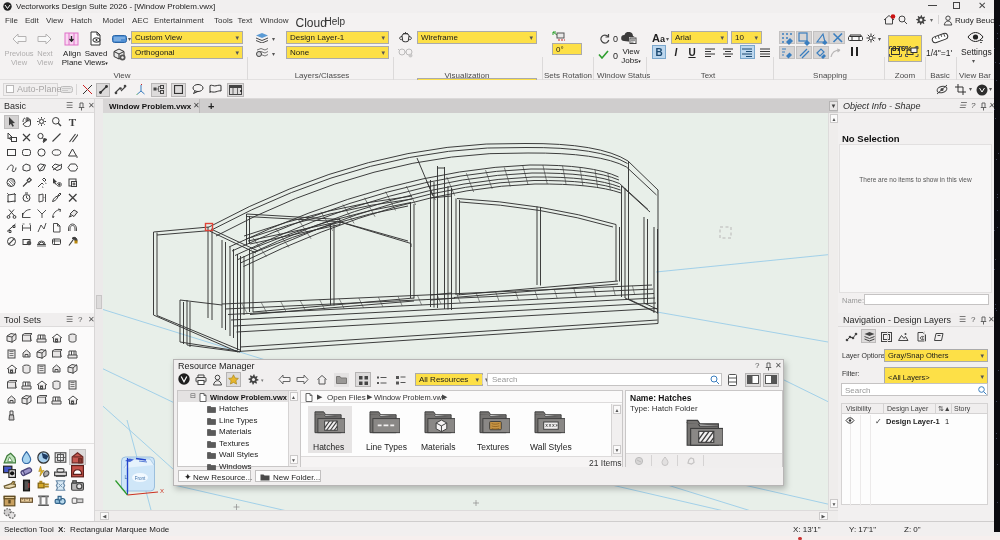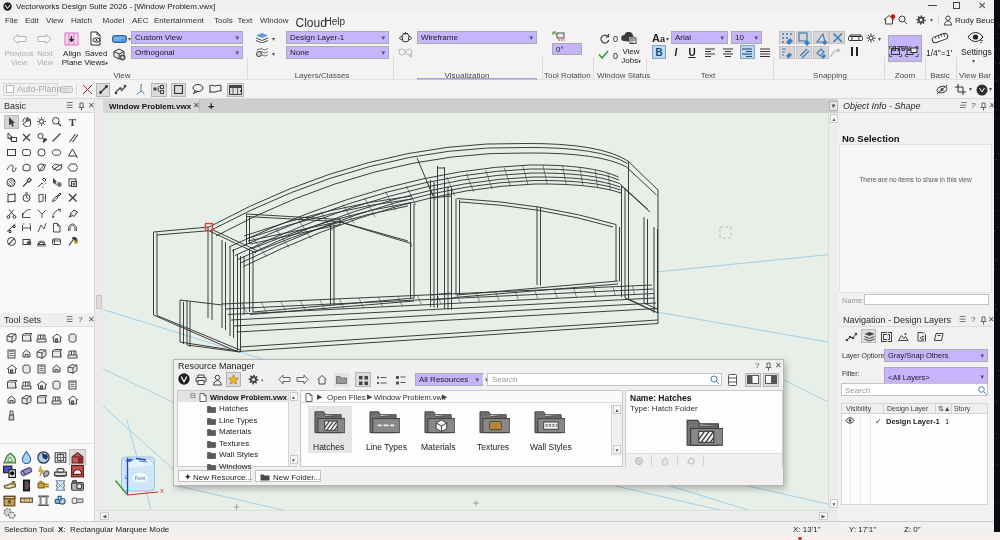--- a/index.html
+++ b/index.html
@@ -1,19 +1,19 @@
 <!DOCTYPE html>
 <html><head>
 <meta charset="utf-8">
 <style>
 *{margin:0;padding:0;box-sizing:border-box;}
 html,body{width:1000px;height:540px;overflow:hidden;}
 body{font-family:"Liberation Sans",sans-serif;background:#f2f0f0;position:relative;font-size:9px;color:#1e1e1e;}
 .ab{position:absolute;}
-.combo{background:#c4b5fd;border:1px solid #ababab;font-size:8px;color:#1a1a1a;padding-left:3px;display:flex;align-items:center;}
+.combo{background:#fde047;border:1px solid #ababab;font-size:8px;color:#1a1a1a;padding-left:3px;display:flex;align-items:center;}
 .combo .cv{margin-left:auto;color:#555;font-size:7px;padding-right:3px;}
 .glabel{position:absolute;font-size:8px;color:#4a4a4a;text-align:center;white-space:nowrap;}
 .vsep{position:absolute;top:30px;height:46px;width:1px;background:#dcdada;}
 .hdr{position:absolute;left:0;right:0;height:14px;background:#f0eeee;border-bottom:1px solid #dddbdb;font-size:9px;color:#2a2a2a;padding:2px 0 0 4px;}
 .hico{position:absolute;top:3px;color:#555;font-size:8px;line-height:8px;}
 .tbtn{position:absolute;display:flex;align-items:center;justify-content:center;}
 </style>
 </head>
 <body>
 
@@ -134,21 +134,21 @@
   <div class="glabel" style="left:437px;top:44px;width:60px;">Visualization</div>
   <div class="vsep" style="left:542px;"></div>
 
   <svg class="ab" style="left:552px;top:4px" width="14" height="10" viewBox="0 0 14 10">
       <path d="M1 1v3M1 1h3" stroke="#2aa02a"></path>
       <path d="M1 1l4 3" stroke="#2aa02a"></path>
       <rect x="5" y="2" width="7" height="5" fill="#e8e8e8" stroke="#555"></rect>
       <path d="M6 9h7" stroke="#cc2222" stroke-dasharray="2 1"></path>
     </svg>
   <div class="combo" style="position:absolute;left:552px;top:16px;width:30px;height:12px;">0°</div>
-  <div class="glabel" style="left:544px;top:44px;width:46px;">Tool Rotation</div>
+  <div class="glabel" style="left:544px;top:44px;width:46px;">Sets Rotation</div>
   <div class="vsep" style="left:593px;"></div>
 
   <svg class="ab" style="left:599px;top:6px" width="11" height="11" viewBox="0 0 11 11">
       <path d="M9 3.5A4 4 0 1 0 9.8 7" fill="none" stroke="#444" stroke-width="1.2"></path>
       <path d="M9.5 1v3h-3" fill="none" stroke="#444" stroke-width="1.2"></path>
     </svg>
   <span class="ab" style="left:613px;top:7px;">0</span>
   <svg class="ab" style="left:598px;top:23px" width="11" height="9" viewBox="0 0 11 9">
       <path d="M1 4.5L4 8 10 1" stroke="#2f9e2f" stroke-width="1.6" fill="none"></path>
     </svg>
@@ -1281,20 +1281,23 @@
 <path d="M1 4.5V2.5h9l2 3h16v2" fill="#757371" stroke="#3e3e3e"></path>
 <rect x="4" y="9.5" width="28" height="14.5" fill="#8a8886" stroke="#3e3e3e" transform="skewX(0)"></rect>
 <rect x="10" y="13" width="15" height="7.5" fill="#f2f0f0" stroke="#3e3e3e"></rect>
         <path d="M12 15l2 3m1.5-3l2 3m1.5-3l2 3m1.5-3l1.5 2.2M12 18l2-3m1.5 3l2-3m1.5 3l2-3m1.5 3l1.5-2.2" stroke="#3e3e3e" stroke-width="0.7"></path>
       </svg>
       <span class="ab" style="left:229px;top:51px;font-size:8.5px;color:#222;">Wall Styles</span>
     <div class="ab" style="left:310px;top:13px;width:11px;height:52px;background:#f1efef;border-left:1px solid #d5d3d3;">
       <div class="ab" style="left:1px;top:1px;width:8px;height:9px;background:#fbfafa;border:1px solid #cccaca;font-size:5px;color:#555;text-align:center;line-height:8px;">▲</div>
       <div class="ab" style="left:1px;top:41px;width:8px;height:9px;background:#fbfafa;border:1px solid #cccaca;font-size:5px;color:#555;text-align:center;line-height:8px;">▼</div>
     </div>
+    <div class="ab" style="left:0;top:65px;width:321px;height:11px;background:#f6f4f4;border-top:1px solid #dddbdb;">
+      <span class="ab" style="left:288px;top:1px;font-size:8.5px;color:#333;">21 Items</span>
+    </div>
   </div>
 
   <div class="ab" id="rminfo" style="left:451px;top:30px;width:158px;height:77px;background:#fdfdfd;border:1px solid #c9c7c7;">
       <span class="ab" style="left:4px;top:2px;font-weight:bold;font-size:8.5px;color:#111;">Name: Hatches</span>
       <span class="ab" style="left:4px;top:13px;font-size:8px;color:#333;">Type: Hatch Folder</span>
       <svg class="ab" style="left:60px;top:26px" width="37" height="31" viewBox="0 0 32 26">
 <path d="M1 4.5V24h27V7.5H12l-2-3H1z" fill="#757371" stroke="#3e3e3e"></path>
 <path d="M1 4.5V2.5h9l2 3h16v2" fill="#757371" stroke="#3e3e3e"></path>
 <rect x="4" y="9.5" width="28" height="14.5" fill="#8a8886" stroke="#3e3e3e" transform="skewX(0)"></rect>
 <rect x="11" y="12" width="13" height="9.5" fill="#f2f0f0" stroke="#3e3e3e"></rect>

